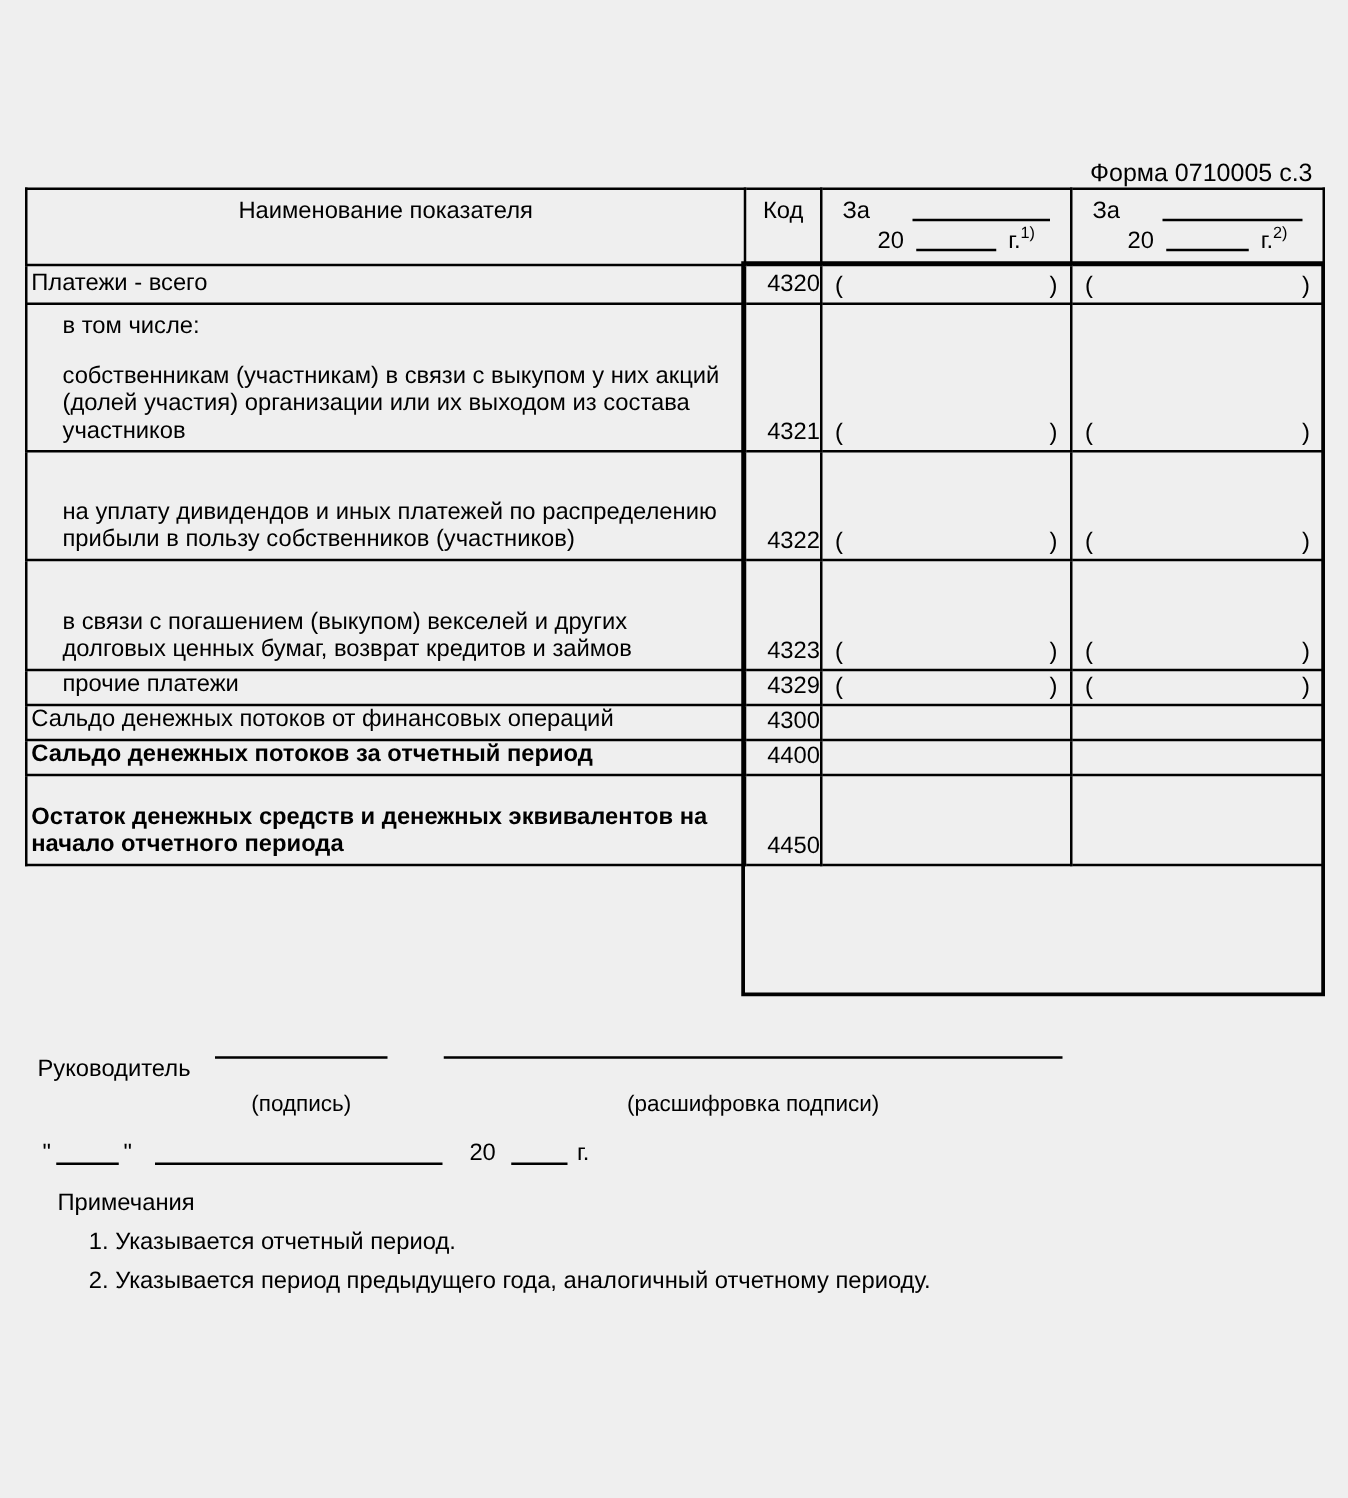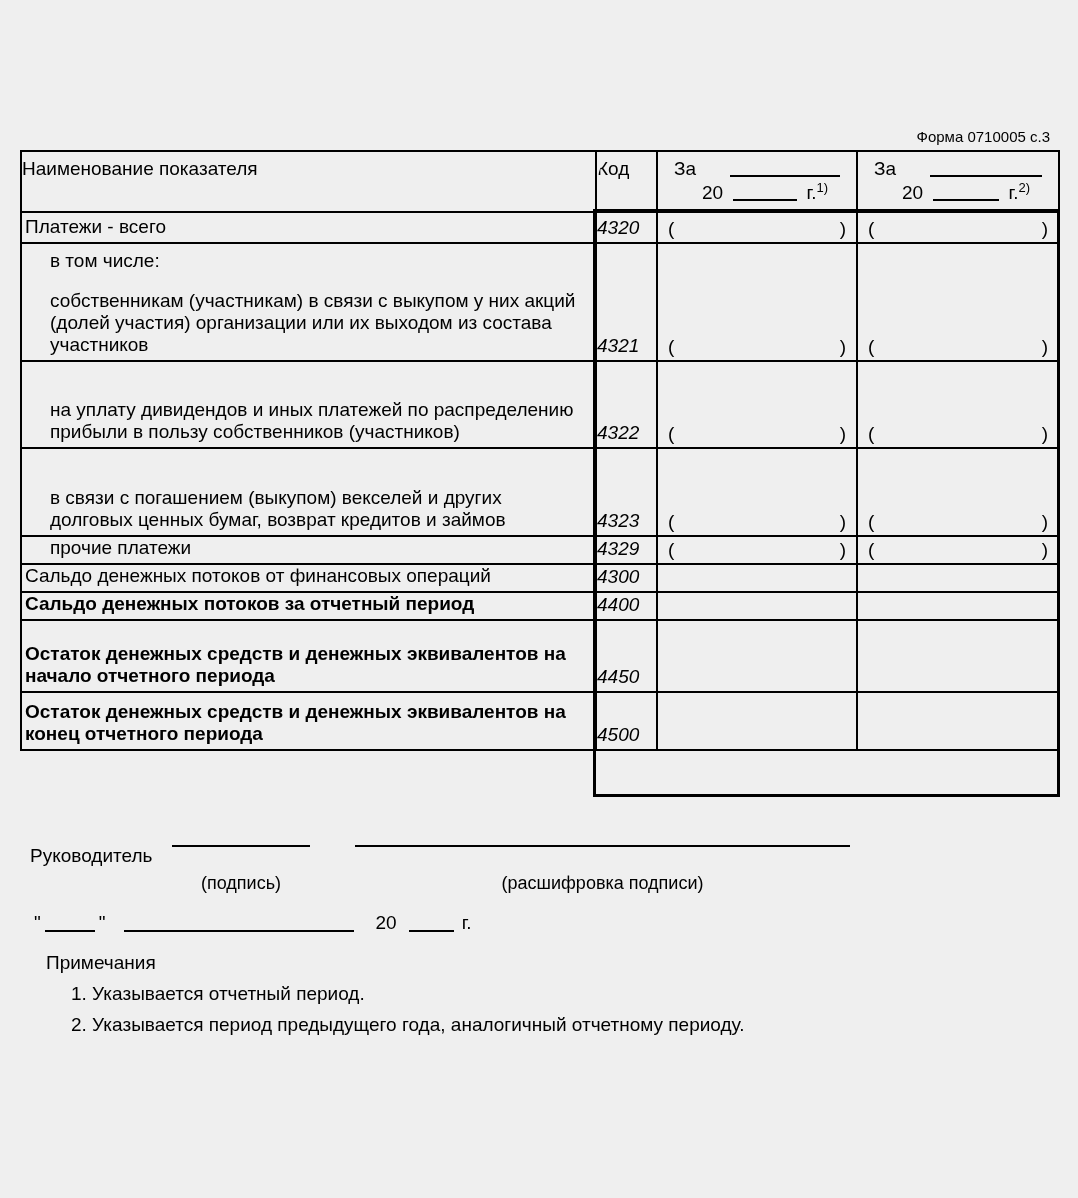--- a/index.html
+++ b/index.html
@@ -12,46 +12,46 @@
     font-family: "Liberation Sans", sans-serif;
     color: #000;
     font-size: 19px;
     overflow: hidden;
   }
   
   #form-label {
     position: absolute;
     top: 128px;
     right: 28px;
-    font-size: 15px;
+    font-size: 20px;
   }
   
   #table-wrap {
     position: absolute;
     left: 20px;
     top: 150px;
   }
   table {
     border-collapse: collapse;
     table-layout: fixed;
     width: 1038px;
   }
   td {
     border: 2px solid #000;
     padding: 0;
     font-size: 19px;
     line-height: 22px;
     vertical-align: bottom;
     overflow: hidden;
   }
-  tr.hdr td { vertical-align: top; }
+  tr.hdr td { vertical-align: top; text-align: center; }
   td.name-hdr { padding-top: 6px; }
   td.code-hdr { padding-top: 6px; border-radius: 28px; }
   td.name-cell { text-align: left; padding: 0 16px 4px 3px; }
-  td.code-cell { text-align: left; padding-bottom: 3px; font-style: italic; }
+  td.code-cell { text-align: right; padding-bottom: 3px; }
   td.val-cell  { padding: 0; }
   .indent { padding-left: 25px; }
   .bold { font-weight: bold; }
   .gap-top { margin-top: 18px; }
   .parens {
     display: flex;
     justify-content: space-between;
     padding: 0 10px 2px 10px;
   }
   
@@ -250,26 +250,20 @@
         <td class="val-cell"></td>
       </tr>
 
       <tr style="height:72px">
         <td class="name-cell bold">Остаток денежных средств и денежных эквивалентов на начало отчетного периода</td>
         <td class="code-cell">4450</td>
         <td class="val-cell"></td>
         <td class="val-cell"></td>
       </tr>
 
-      <tr style="height:58px">
-        <td class="name-cell bold">Остаток денежных средств и денежных эквивалентов на конец отчетного периода</td>
-        <td class="code-cell">4500</td>
-        <td class="val-cell"></td>
-        <td class="val-cell"></td>
-      </tr>
 
     </tbody>
       </table>
     <div id="thick-overlay"></div>
   </div>
 
   <div id="sig-block">
     <div class="sig-row1">
       <span class="role">Руководитель</span>
       <span class="blank-line sig-line1"></span>

